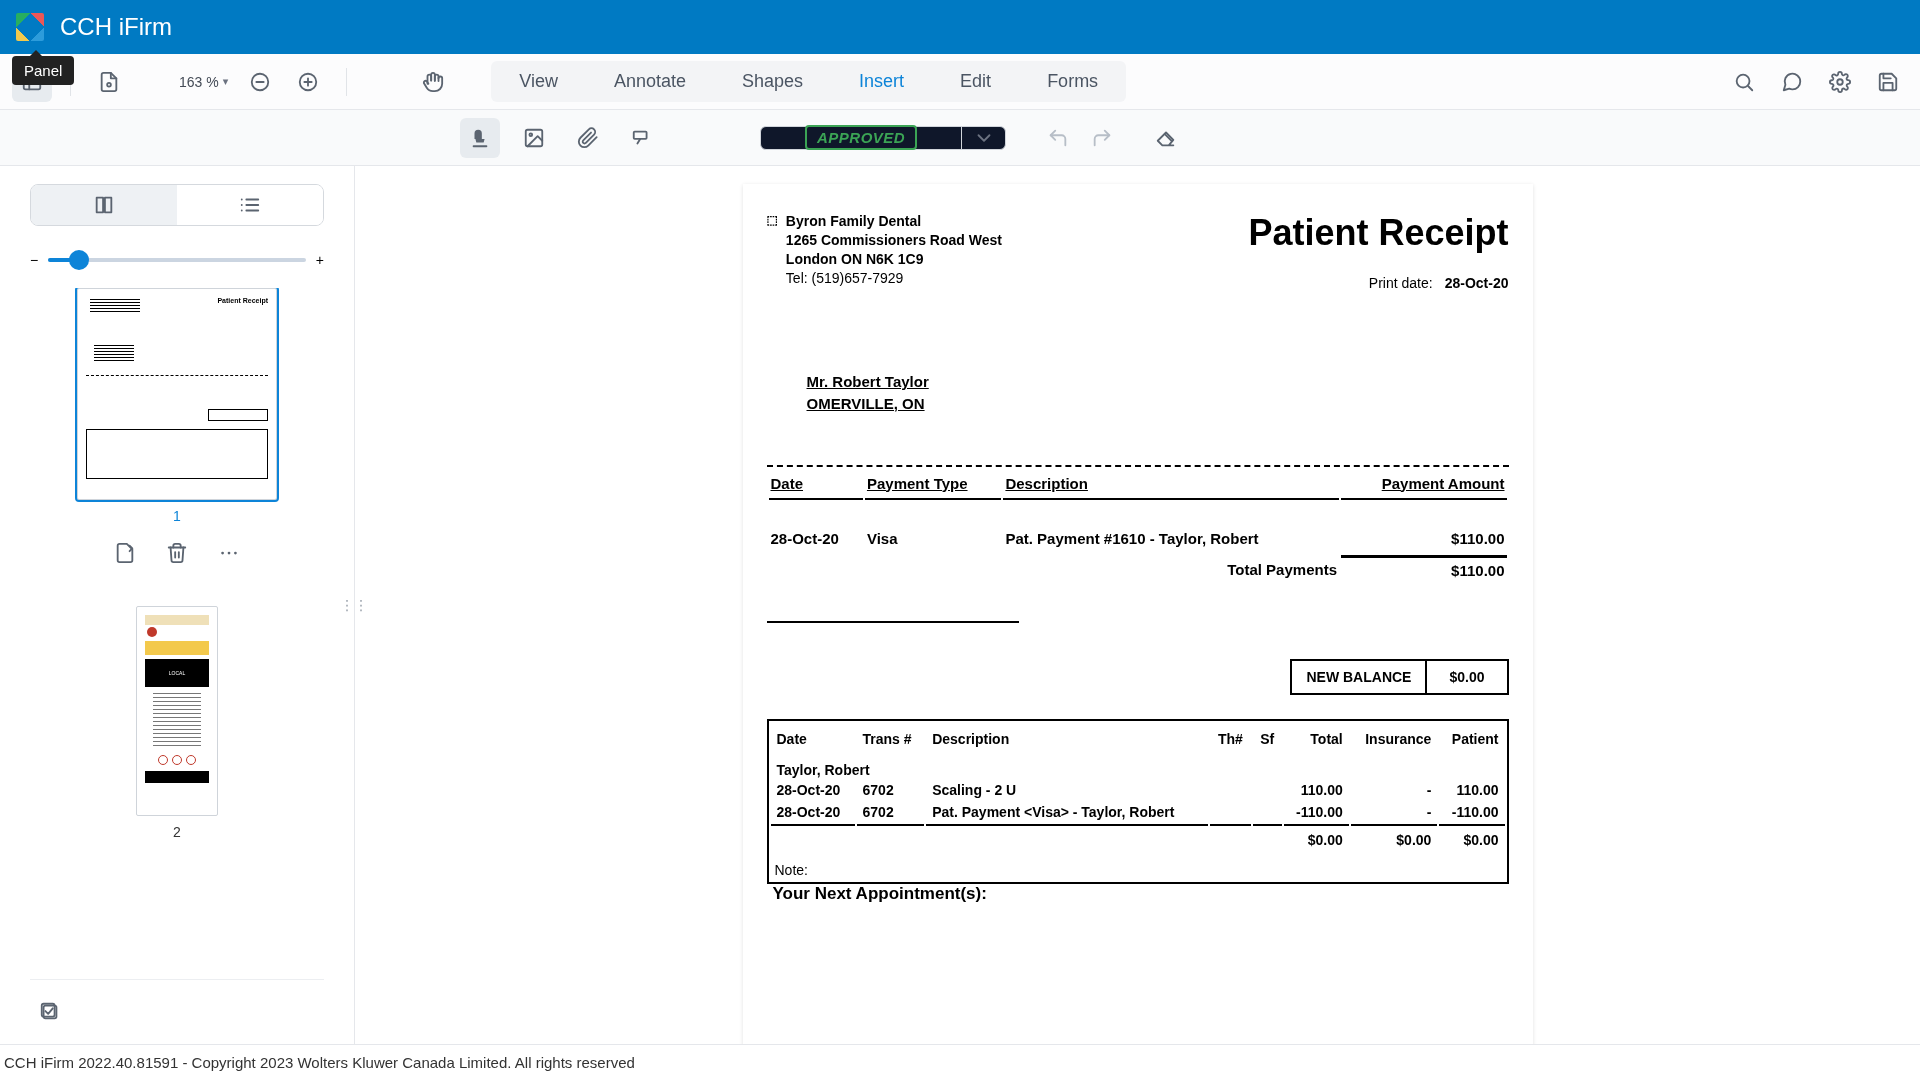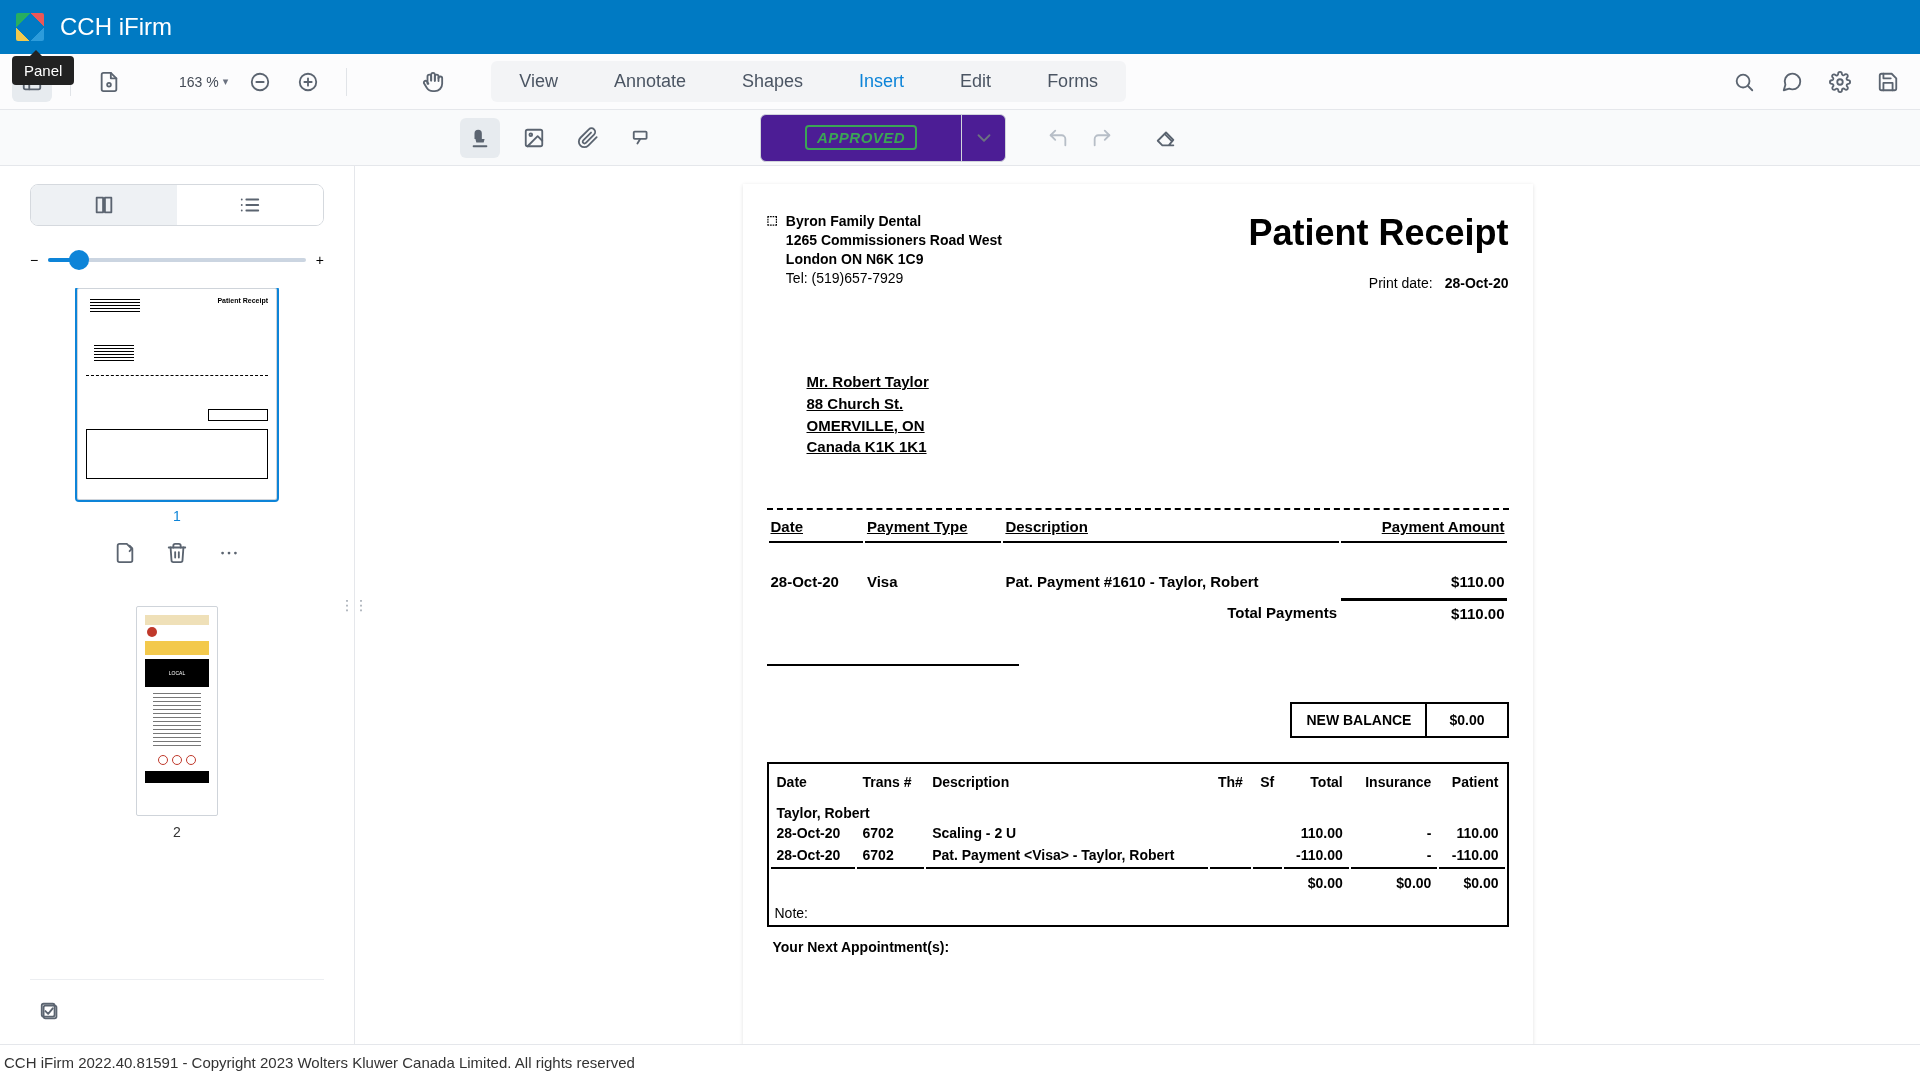--- a/index.html
+++ b/index.html
@@ -25,21 +25,21 @@
 .chev { font-size: 11px; color: #6b7280; }
 .flex-gap { flex: 0 0 30px; }
 .tab-strip { display: flex; background: #f3f4f6; border-radius: 6px; overflow: hidden; margin-left: 30px; }
 .tab { padding: 10px 28px; border: none; background: transparent; font-size: 18px; color: #4b5563; cursor: pointer; }
 .tab.active { color: #0d84d8; }
 .spacer { flex: 1; }
 
 
 .toolbar2 { height: 56px; background: #f9fafb; border-bottom: 1px solid #e5e7eb; display: flex; align-items: center; padding: 0 12px; gap: 8px; }
 .stamp-row { display: flex; align-items: center; gap: 14px; margin-left: 448px; }
-.stamp-dropdown { display: flex; align-items: center; border: 1px solid #d1d5db; border-radius: 6px; background: #4c1d95; height: 48px; }
+.stamp-dropdown { display: flex; align-items: center; border: 1px solid #d1d5db; border-radius: 6px; background: #0f172a; height: 24px; }
 .stamp-badge { border: 2px solid #3ba455; color: #3ba455; font-weight: 700; font-size: 15px; padding: 2px 10px; border-radius: 4px; margin: 0 44px; letter-spacing: .5px; font-style: italic; }
 .stamp-dropdown .dd { width: 44px; height: 100%; border-left: 1px solid #d1d5db; display: flex; align-items: center; justify-content: center; color: #6b7280; }
 .undo-redo { display: flex; gap: 4px; margin-left: 18px; }
 .undo-redo .tool-btn { color: #b7bec7; }
 .eraser { margin-left: 10px; }
 
 
 .main { display: flex; height: calc(100% - 54px - 56px - 56px - 36px); position: relative; }
 .sidebar { width: 355px; border-right: 1px solid #e5e7eb; padding: 18px 30px 12px; display: flex; flex-direction: column; position: relative; }
 .panel-switch { display: flex; border: 1px solid #d5d9de; border-radius: 8px; overflow: hidden; margin-bottom: 20px; }
@@ -86,21 +86,21 @@
 .balance-box .amt { padding: 8px 22px; font-weight: 800; }
 .detail-box { border: 2px solid #000; padding: 0; }
 .detail-table { width: 100%; font-size: 14px; }
 .detail-table th { text-align: left; padding: 8px 6px; font-weight: 700; border-bottom: 1px solid transparent;}
 .detail-table th.r, .detail-table td.r { text-align: right; }
 .detail-table th.c, .detail-table td.c { text-align: center; }
 .detail-table .section-name td { font-weight: 700; padding: 4px 6px 0; }
 .detail-table tbody td { padding: 2px 6px; font-weight: 600; }
 .detail-table .totals td { border-top: 2px solid #000; padding-top: 6px; font-weight: 700;}
 .note-row { padding: 10px 6px 4px; font-size: 14px; }
-.appt-row { padding: 12px 6px 4px; font-size: 14px; font-weight: 600;}
+.appt-row { padding: 0 6px 4px; font-size: 17px; font-weight: 600;}
 .hr-dash { border-top: 2px solid #000; width: 34%; margin: 34px 0 0; }
 
 
 .statusbar { height: 36px; background: #fff; border-top: 1px solid #e5e7eb; display: flex; align-items: center; padding: 0 4px; font-size: 15px; color: #333; }
 
 svg { width: 22px; height: 22px; stroke: currentColor; fill: none; stroke-width: 2; stroke-linecap: round; stroke-linejoin: round; }
 
 
 .thumb1-mini { position:absolute; inset:8px; font-size:5px; color:#000; }
 .thumb1-mini .t-title{ position:absolute; right:0; top:0; font-weight:800; font-size:7px;}
@@ -379,23 +379,21 @@
           </div>
         </div>
         <div>
           <div class="big-title">Patient Receipt</div>
           <div class="print-date"><span class="lbl">Print date:</span><strong>28-Oct-20</strong></div>
         </div>
       </div>
 
       <div class="patient-block">
         <div>Mr. Robert Taylor</div>
-        <div>88 Church St.</div>
         <div>OMERVILLE, ON</div>
-        <div>Canada K1K 1K1</div>
       </div>
 
       <table class="pay-table">
         <thead>
           <tr>
             <th>Date</th>
             <th>Payment Type</th>
             <th>Description</th>
             <th class="r">Payment Amount</th>
           </tr>

